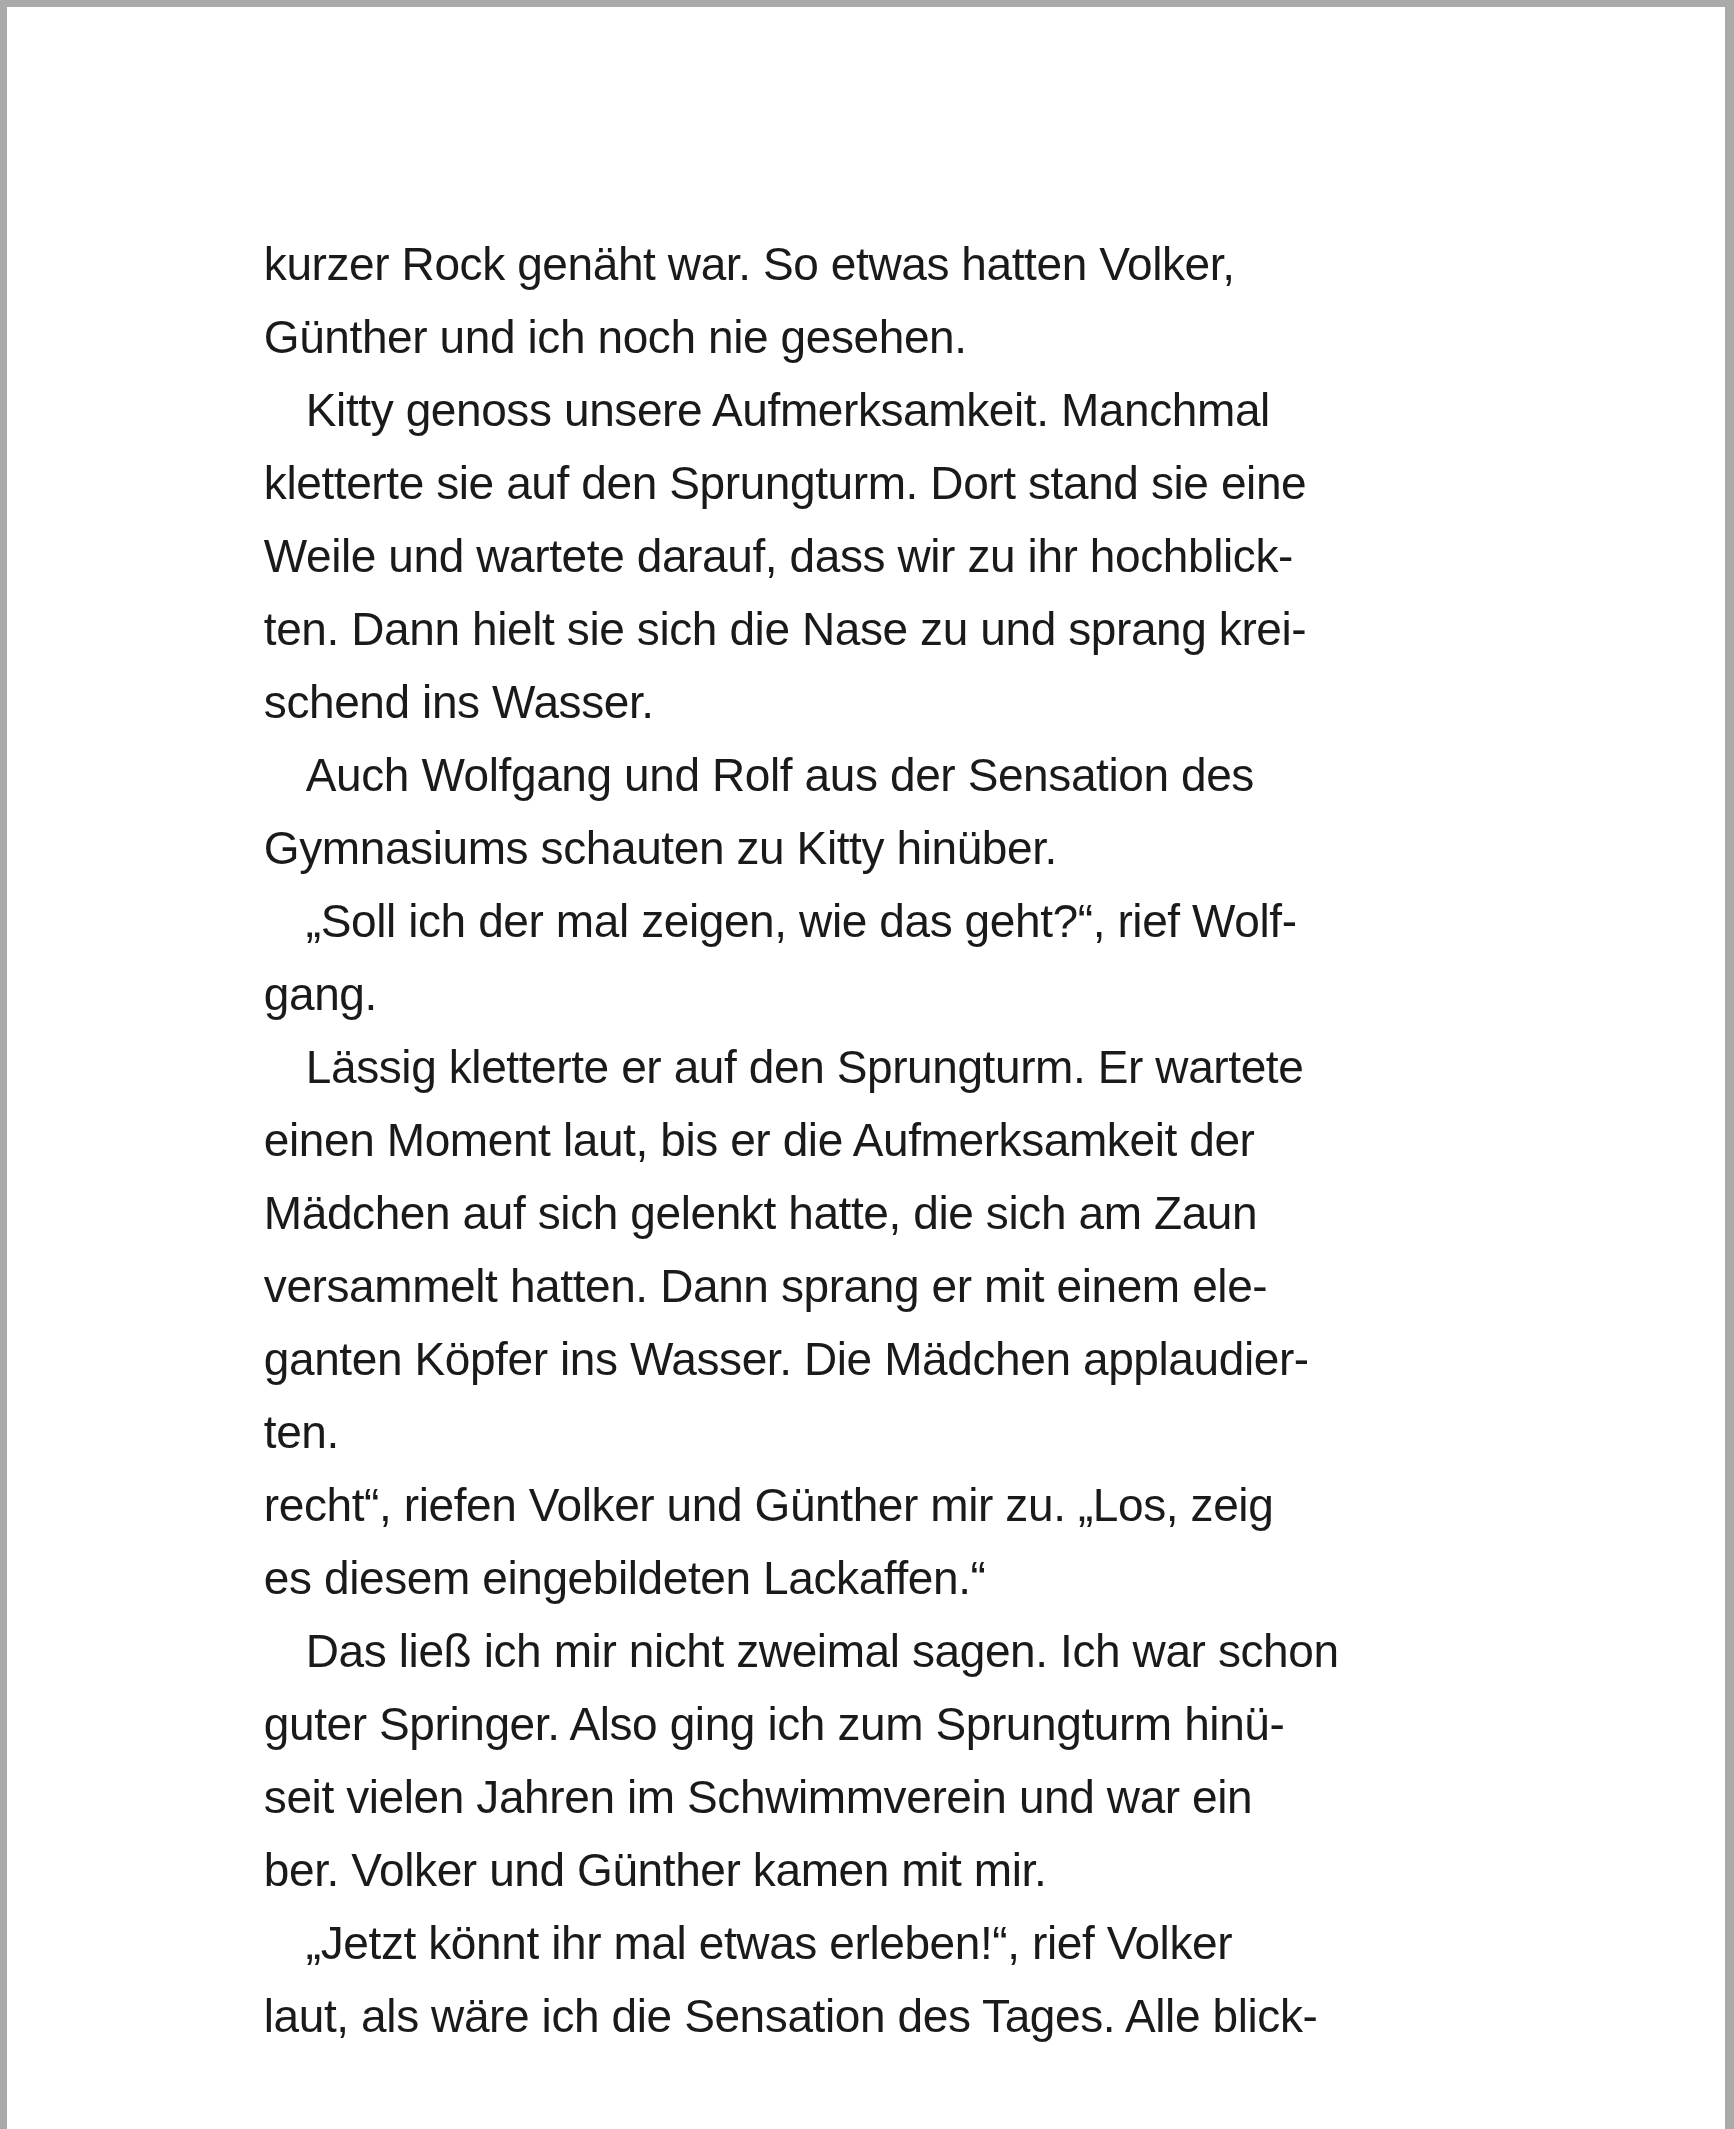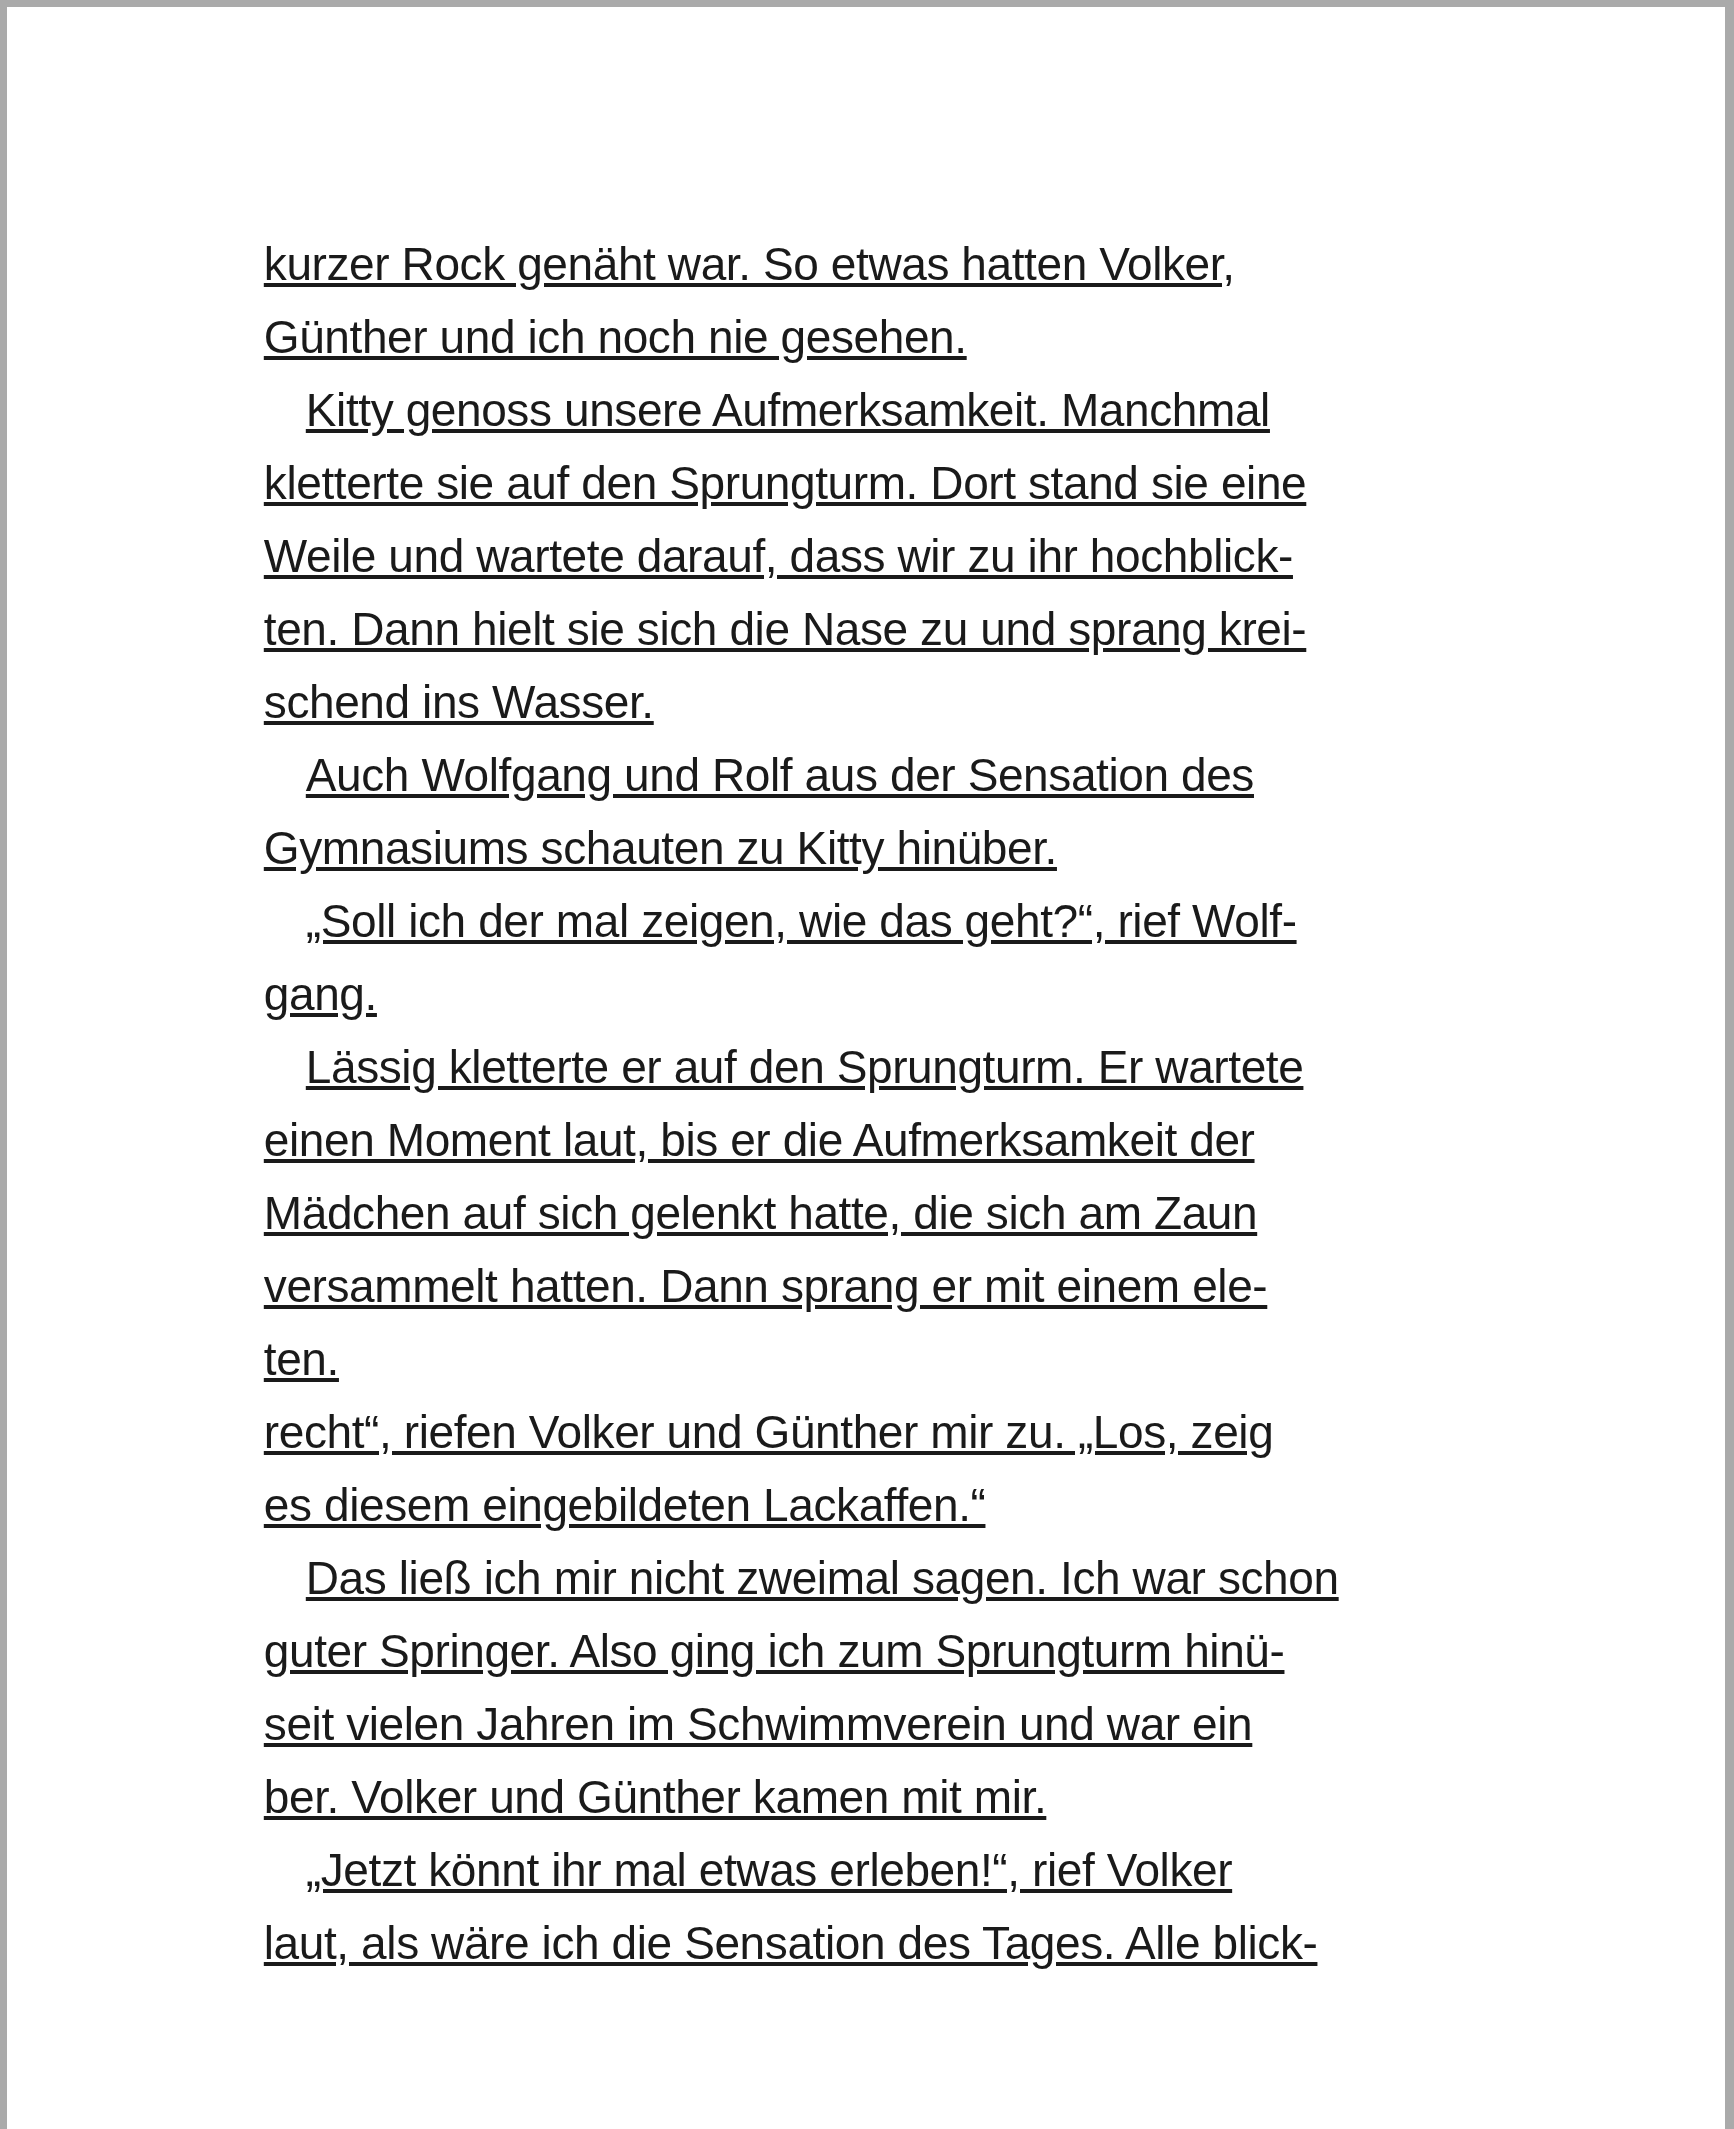--- a/index.html
+++ b/index.html
@@ -29,21 +29,20 @@
       font-family: "Liberation Sans", sans-serif;
       font-size: 46px;
       line-height: 73px;
       color: #1a1a1a;
       letter-spacing: -0.4px;
     }
     .line {
       display: block;
       white-space: nowrap;
       height: 73px;
-      text-decoration: underline;
     }
     .line.indent {
       padding-left: 42px;
     }
     .footer {
       position: absolute;
       top: 2253px;
       left: 149px;
       height: 51px;
       font-family: "Liberation Sans", sans-serif;
@@ -62,20 +61,21 @@
       <span class="line">ten. Dann hielt sie sich die Nase zu und sprang krei-</span>
       <span class="line">schend ins Wasser.</span>
       <span class="line indent">Auch Wolfgang und Rolf aus der Sensation des</span>
       <span class="line">Gymnasiums schauten zu Kitty hinüber.</span>
       <span class="line indent">„Soll ich der mal zeigen, wie das geht?“, rief Wolf-</span>
       <span class="line">gang.</span>
       <span class="line indent">Lässig kletterte er auf den Sprungturm. Er wartete</span>
       <span class="line">einen Moment laut, bis er die Aufmerksamkeit der</span>
       <span class="line">Mädchen auf sich gelenkt hatte, die sich am Zaun</span>
       <span class="line">versammelt hatten. Dann sprang er mit einem ele-</span>
+      <span class="line">ganten Köpfer ins Wasser. Die Mädchen applaudier-</span>
       <span class="line">ten.</span>
       <span class="line">recht“, riefen Volker und Günther mir zu. „Los, zeig</span>
       <span class="line">es diesem eingebildeten Lackaffen.“</span>
       <span class="line indent">Das ließ ich mir nicht zweimal sagen. Ich war schon</span>
       <span class="line">guter Springer. Also ging ich zum Sprungturm hinü-</span>
       <span class="line">seit vielen Jahren im Schwimmverein und war ein</span>
       <span class="line">ber. Volker und Günther kamen mit mir.</span>
       <span class="line indent">„Jetzt könnt ihr mal etwas erleben!“, rief Volker</span>
       <span class="line">laut, als wäre ich die Sensation des Tages. Alle blick-</span>
     </div>

